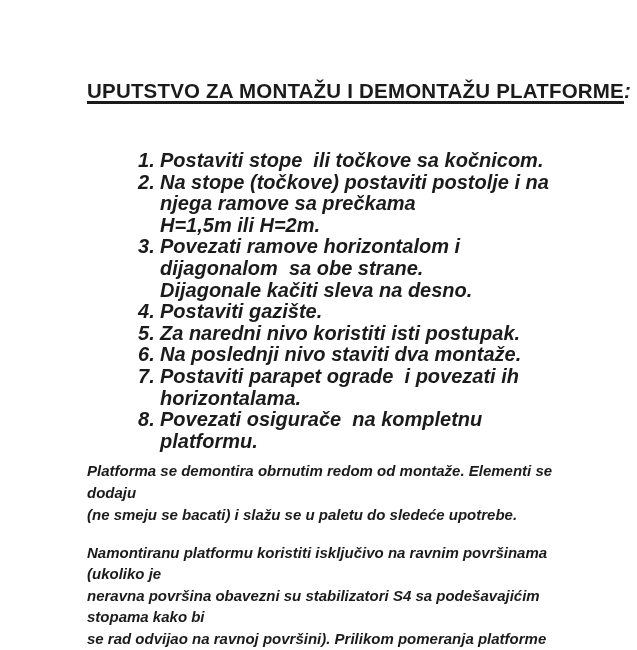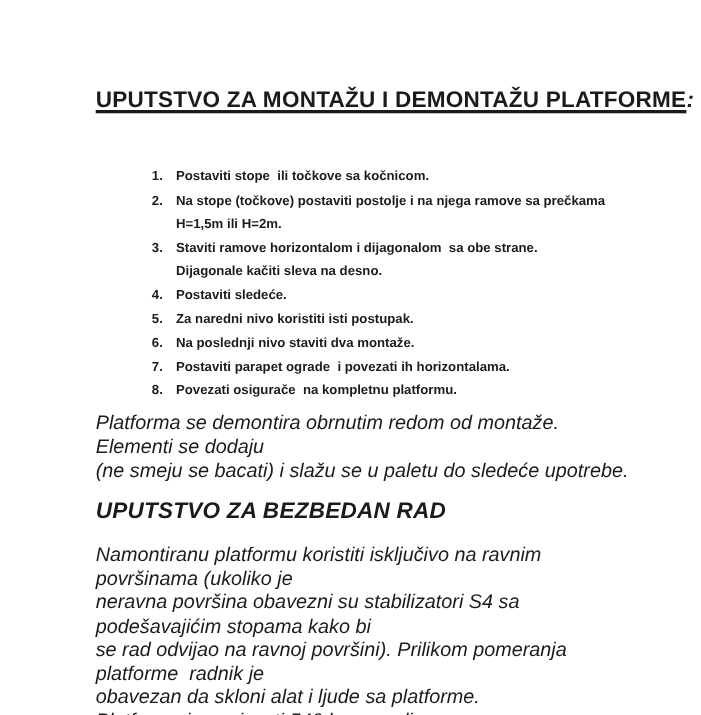--- a/index.html
+++ b/index.html
@@ -35,40 +35,41 @@
   }
   .doc-title .title-colon {
     font-style: italic;
     text-decoration: none;
   }
   .steps-list {
     margin: 46px 0 0 0;
     padding: 0 0 0 73px;
     list-style: none;
     counter-reset: step;
-    font-size: 12px;
+    font-size: 20px;
     line-height: 21.6px;
     font-weight: bold;
+    font-style: italic;
   }
   .steps-list li {
     counter-increment: step;
     position: relative;
     white-space: pre-wrap;
   }
   .steps-list li::before {
     content: counter(step) ".";
     position: absolute;
     left: -22px;
     top: 0;
   }
   .body-para {
     margin: 0;
-    font-size: 18px;
+    font-size: 15px;
     line-height: 21.8px;
-    font-weight: normal;
+    font-weight: bold;
     font-style: italic;
     white-space: pre-wrap;
   }
   .para-dismantle {
     margin-top: 8px;
   }
   .safety-heading {
     margin: 13px 0 0 0;
     font-size: 20.5px;
     line-height: 26px;
@@ -88,33 +89,32 @@
 <div class="page">
 
   <h1 class="doc-title">
     <span class="title-text">UPUTSTVO ZA MONTAŽU I DEMONTAŽU PLATFORME</span><span class="title-colon">:</span>
   </h1>
 
   <ol class="steps-list">
     <li>Postaviti stope  ili točkove sa kočnicom.</li>
     <li>Na stope (točkove) postaviti postolje i na njega ramove sa prečkama
 H=1,5m ili H=2m.</li>
-    <li>Staviti ramove horizontalom i dijagonalom  sa obe strane.
+    <li>Povezati ramove horizontalom i dijagonalom  sa obe strane.
 Dijagonale kačiti sleva na desno.</li>
-    <li>Postaviti sledeće.</li>
+    <li>Postaviti gazište.</li>
     <li>Za naredni nivo koristiti isti postupak.</li>
     <li>Na poslednji nivo staviti dva montaže.</li>
     <li>Postaviti parapet ograde  i povezati ih horizontalama.</li>
     <li>Povezati osigurače  na kompletnu platformu.</li>
   </ol>
 
   <p class="body-para para-dismantle">Platforma se demontira obrnutim redom od montaže. Elementi se dodaju
 (ne smeju se bacati) i slažu se u paletu do sledeće upotrebe.</p>
 
-  <h2 class="safety-heading">UPUTSTVO ZA BEZBEDAN RAD</h2>
 
   <p class="body-para para-safety">Namontiranu platformu koristiti isključivo na ravnim površinama (ukoliko je
 neravna površina obavezni su stabilizatori S4 sa podešavajićim stopama kako bi
 se rad odvijao na ravnoj površini). Prilikom pomeranja platforme  radnik je
 obavezan da skloni alat i ljude sa platforme.
 Platforma je nosivosti 540 kg po polju.
 Za visine preko 6m obavezni su stabilizatori S4 koji obezbedjuju dodatnu
 stabilnost. A za visine preko 9m i stavilizatori V4.
 Pre upotrebe procitati uputstvo i pridrzavati se navedenog.</p>
 

